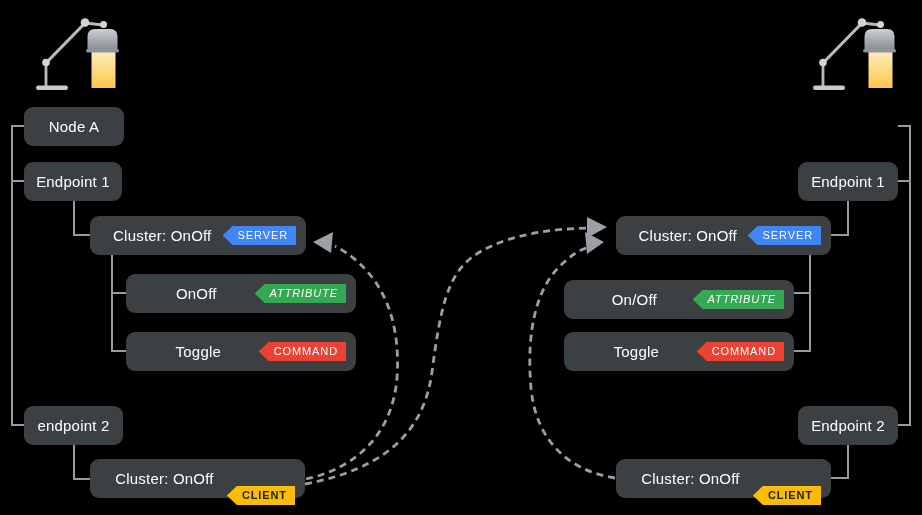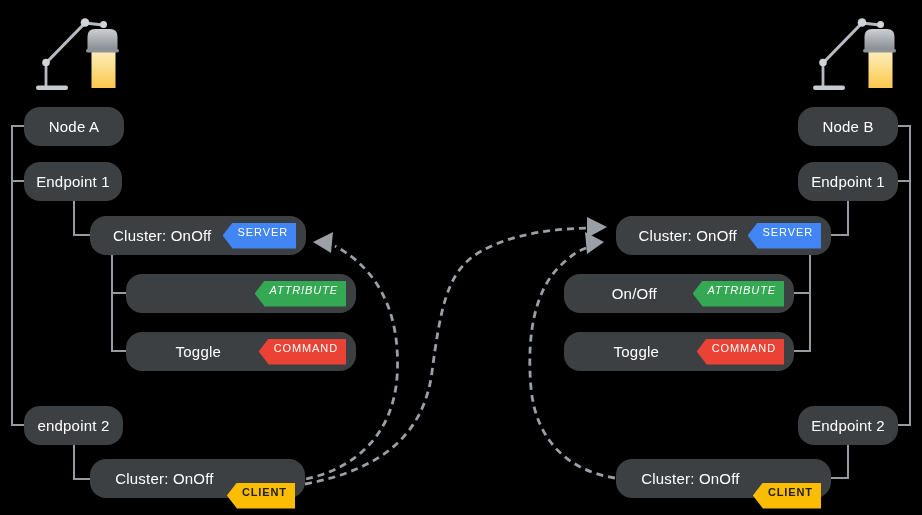--- a/index.html
+++ b/index.html
@@ -10,38 +10,38 @@
     background: var(--background, #000);
     overflow: hidden;
     font-family: "Liberation Sans", sans-serif;
   }
   .layer { position: absolute; left: 0; top: 0; }
 
   .box {
     position: absolute;
     height: 39px;
     background: var(--box, #3c4043);
-    border-radius: 16px;
+    border-radius: 9px;
     color: var(--box-text, #fff);
     display: flex;
     align-items: center;
     justify-content: center;
     font-size: 15px;
     font-weight: 500;
     letter-spacing: .2px;
     box-sizing: border-box;
   }
-  .box.with-badge { padding: 0 10px 0 12px; justify-content: flex-end; }
+  .box.with-badge { padding: 0 10px 0 12px; justify-content: flex-start; }
   .box.with-badge .lbl { flex: 1; text-align: center; white-space: nowrap; }
 
   .badge {
     flex: none;
     height: 19px;
     line-height: 19px;
-    padding: 0 8px 7px 15px;
+    padding: 0 8px 0 15px;
     clip-path: polygon(10px 0, 100% 0, 100% 100%, 10px 100%, 0 50%);
     font-size: 11px;
     font-weight: 400;
     letter-spacing: .9px;
     color: #fff;
     filter: drop-shadow(0 2px 2px rgba(0,0,0,.55));
     white-space: nowrap;
   }
   .badge-server    { background: var(--badge-server, #4285f4); }
   .badge-attribute { background: var(--badge-attribute, #34a853); font-style: italic; }
@@ -132,51 +132,49 @@
   <div class="box" style="left:24px; top:162px; width:98px">
     <span class="lbl">Endpoint 1</span>
   </div>
 
   <div class="box with-badge" style="left:90px; top:216px; width:216px">
     <span class="lbl">Cluster: OnOff</span>
     <span class="badge badge-server">SERVER</span>
   </div>
 
   <div class="box with-badge" style="left:126px; top:274px; width:230px">
+    <span class="lbl">OnOff</span>
     <span class="badge badge-attribute">ATTRIBUTE</span>
   </div>
 
   <div class="box with-badge" style="left:126px; top:332px; width:230px">
     <span class="lbl">Toggle</span>
     <span class="badge badge-command">COMMAND</span>
   </div>
 
   <div class="box" style="left:24px; top:406px; width:99px">
     <span class="lbl">endpoint 2</span>
   </div>
 
   <div class="box with-badge" style="left:90px; top:459px; width:215px">
     <span class="lbl">Cluster: OnOff</span>
     <span class="badge badge-client">CLIENT</span>
   </div>
 
-  <div class="box" style="left:798px; top:107px; width:100px">
-    <span class="lbl">Node B</span>
-  </div>
 
   <div class="box" style="left:798px; top:162px; width:100px">
     <span class="lbl">Endpoint 1</span>
   </div>
 
   <div class="box with-badge" style="left:616px; top:216px; width:215px">
     <span class="lbl">Cluster: OnOff</span>
     <span class="badge badge-server">SERVER</span>
   </div>
 
-  <div class="box with-badge" style="left:564px; top:274px; width:230px">
+  <div class="box with-badge" style="left:564px; top:280px; width:230px">
     <span class="lbl">On/Off</span>
     <span class="badge badge-attribute">ATTRIBUTE</span>
   </div>
 
   <div class="box with-badge" style="left:564px; top:332px; width:230px">
     <span class="lbl">Toggle</span>
     <span class="badge badge-command">COMMAND</span>
   </div>
 
   <div class="box" style="left:798px; top:406px; width:100px">

